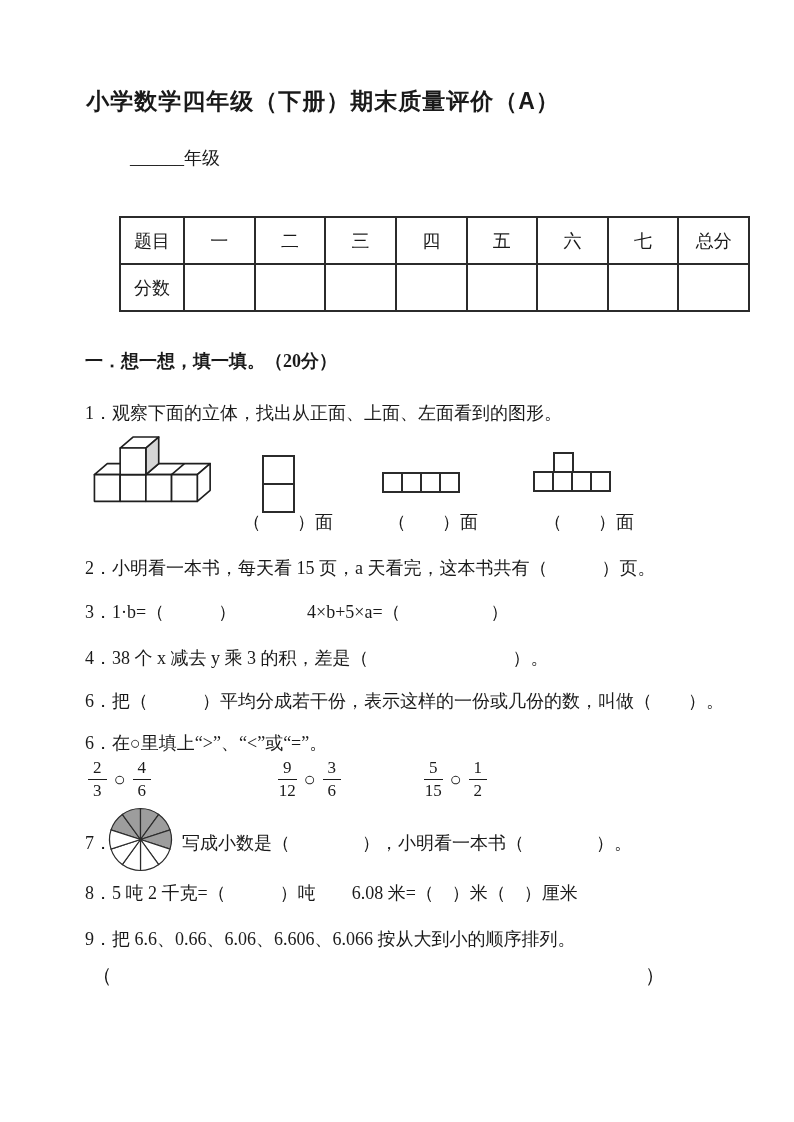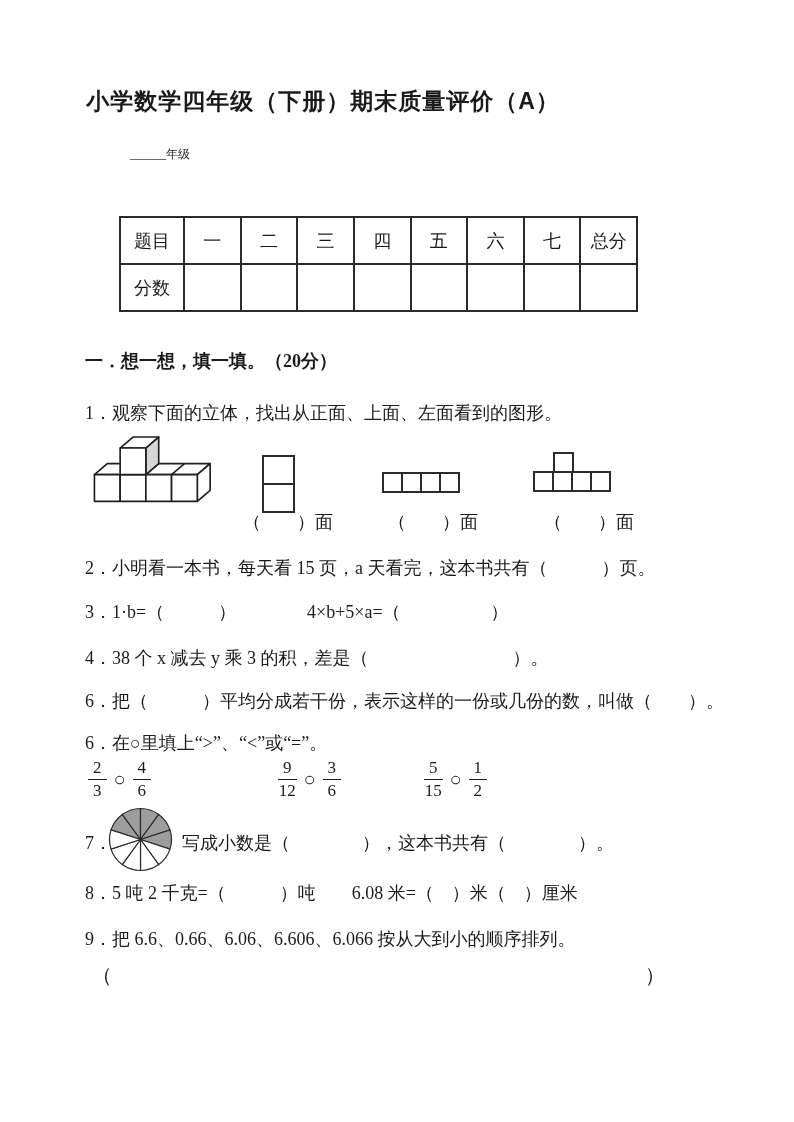--- a/index.html
+++ b/index.html
@@ -8,26 +8,26 @@
     font-family:"Liberation Serif","DejaVu Serif",serif;
     color:#1a1a1a;
   }
   .abs{position:absolute;}
   .page-title{
     width:646px;text-align:center;top:86px;left:0;
     font-family:"Liberation Sans","DejaVu Sans",sans-serif;
     font-weight:bold;font-size:23px;letter-spacing:1px;
   }
   .info-line{
-    top:146px;left:130px;width:550px;font-size:12px;
+    top:146px;left:130px;width:550px;font-size:18px;
     display:flex;justify-content:space-between;white-space:nowrap;align-items:center;
   }
   table.score{
     border-collapse:collapse;table-layout:fixed;
-    width:519px;
+    width:631px;
   }
   table.score td{
     border:2px solid #2b2b2b;height:45px;text-align:center;
     font-size:18px;padding:0;
   }
   .sec-heading{
     top:349px;left:85px;
     font-family:Liberation Serif, serif;
     font-weight:bold;font-size:18px;
   }
@@ -192,20 +192,20 @@
     <path d="M33.5,33.5 L15.28,8.42 A31,31 0 0 1 33.50,2.50 Z" fill="#9d9d9d" stroke="#2b2b2b" stroke-width="1.2"></path>
     <path d="M33.5,33.5 L33.50,2.50 A31,31 0 0 1 51.72,8.42 Z" fill="#9d9d9d" stroke="#2b2b2b" stroke-width="1.2"></path>
     <path d="M33.5,33.5 L51.72,8.42 A31,31 0 0 1 62.98,23.92 Z" fill="#9d9d9d" stroke="#2b2b2b" stroke-width="1.2"></path>
     <path d="M33.5,33.5 L62.98,23.92 A31,31 0 0 1 62.98,43.08 Z" fill="#9d9d9d" stroke="#2b2b2b" stroke-width="1.2"></path>
     <path d="M33.5,33.5 L62.98,43.08 A31,31 0 0 1 51.72,58.58 Z" fill="#ffffff" stroke="#2b2b2b" stroke-width="1.2"></path>
     <path d="M33.5,33.5 L51.72,58.58 A31,31 0 0 1 33.50,64.50 Z" fill="#ffffff" stroke="#2b2b2b" stroke-width="1.2"></path>
     <path d="M33.5,33.5 L33.50,64.50 A31,31 0 0 1 15.28,58.58 Z" fill="#ffffff" stroke="#2b2b2b" stroke-width="1.2"></path>
     <path d="M33.5,33.5 L15.28,58.58 A31,31 0 0 1 4.02,43.08 Z" fill="#ffffff" stroke="#2b2b2b" stroke-width="1.2"></path>
     <path d="M33.5,33.5 L4.02,43.08 A31,31 0 0 1 4.02,23.92 Z" fill="#ffffff" stroke="#2b2b2b" stroke-width="1.2"></path>
   </svg>
-<div class="abs qline" style="top:831px;left:182px;">写成小数是（　　　　），这本书共有（　　　　）。</div>
+<div class="abs qline" style="top:831px;left:182px;">写成小数是（　　　　），小明看一本书（　　　　）。</div>
 
 <div class="abs qline" style="top:881px;left:85px;">8．5 吨 2 千克=（　　　）吨　　6.08 米=（　）米（　）厘米</div>
 
 <div class="abs qline" style="top:927px;left:85px;">9．把 6.6、0.66、6.06、6.606、6.066 按从大到小的顺序排列。</div>
 
 <div class="abs paren" style="top:962px;left:92px;">（</div>
 <div class="abs paren" style="top:962px;left:645px;">）</div>
 
 </body></html>

